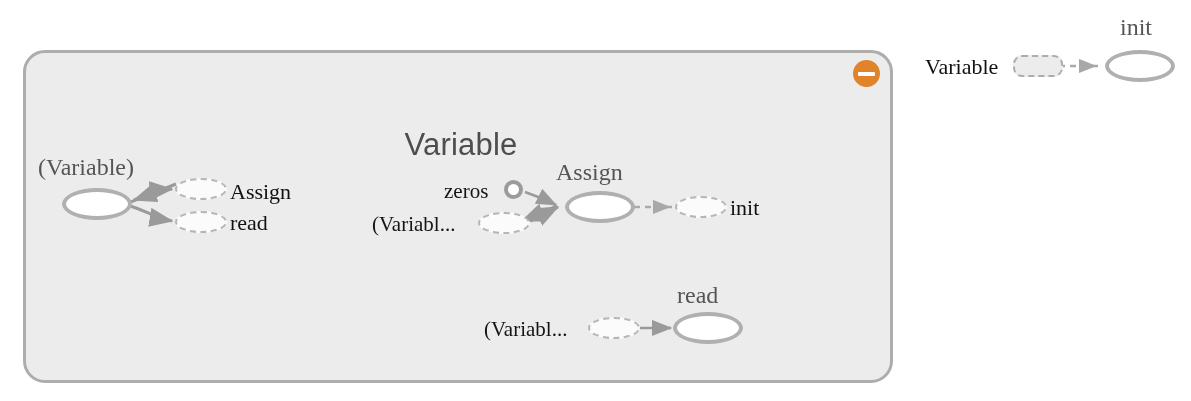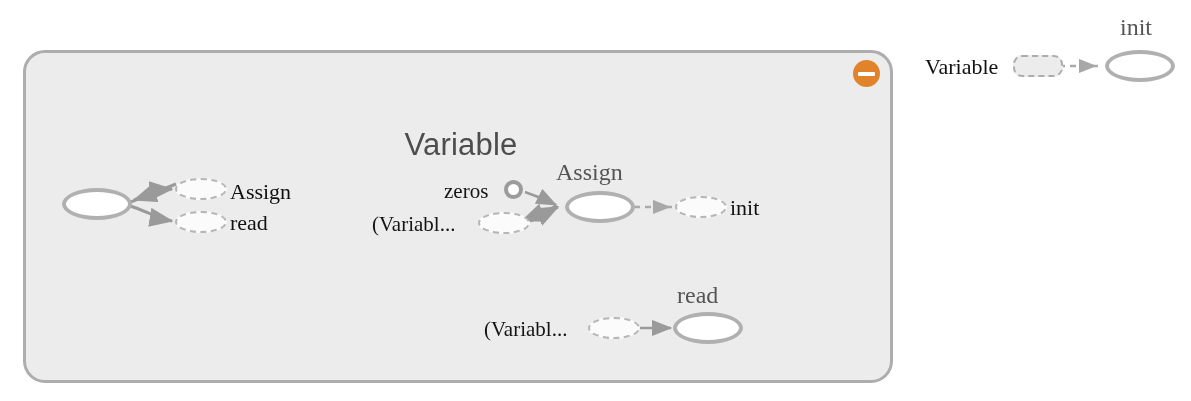--- a/index.html
+++ b/index.html
@@ -112,20 +112,21 @@
 
     <path d="M557,206 C545,211 532,217 522,221" stroke="#9a9a9a" stroke-width="3" fill="none" marker-end="url(#ah)"></path>
 
     <path d="M634,207 L672,207" stroke="#aaaaaa" stroke-width="2.4" stroke-dasharray="6,5" fill="none" marker-end="url(#ahs)"></path>
 
     <path d="M628,328 L671,328" stroke="#9a9a9a" stroke-width="2.6" fill="none" marker-end="url(#ah)"></path>
 
     <path d="M1059,66 L1098,66" stroke="#aaaaaa" stroke-width="2.4" stroke-dasharray="6,5" fill="none" marker-end="url(#ahs)"></path>
   </svg>
 
+  <div class="lbl lbl-node" style="left:38px; top:155px;">(Variable)</div>
   <div class="op-node" style="left:62px; top:188px; width:70px; height:32px;"></div>
 
   <div class="ref-node" style="left:175px; top:178px; width:52px; height:22px;"></div>
   <div class="lbl lbl-plain" style="left:230px; top:181px;">Assign</div>
 
   <div class="ref-node" style="left:175px; top:211px; width:52px; height:22px;"></div>
   <div class="lbl lbl-plain" style="left:230px; top:212px;">read</div>
 
   <div class="lbl lbl-sm" style="left:444px; top:181px;text-align:right;">zeros</div>
   <div class="dot-node" style="left:504px; top:180px; width:19px; height:19px;"></div>

